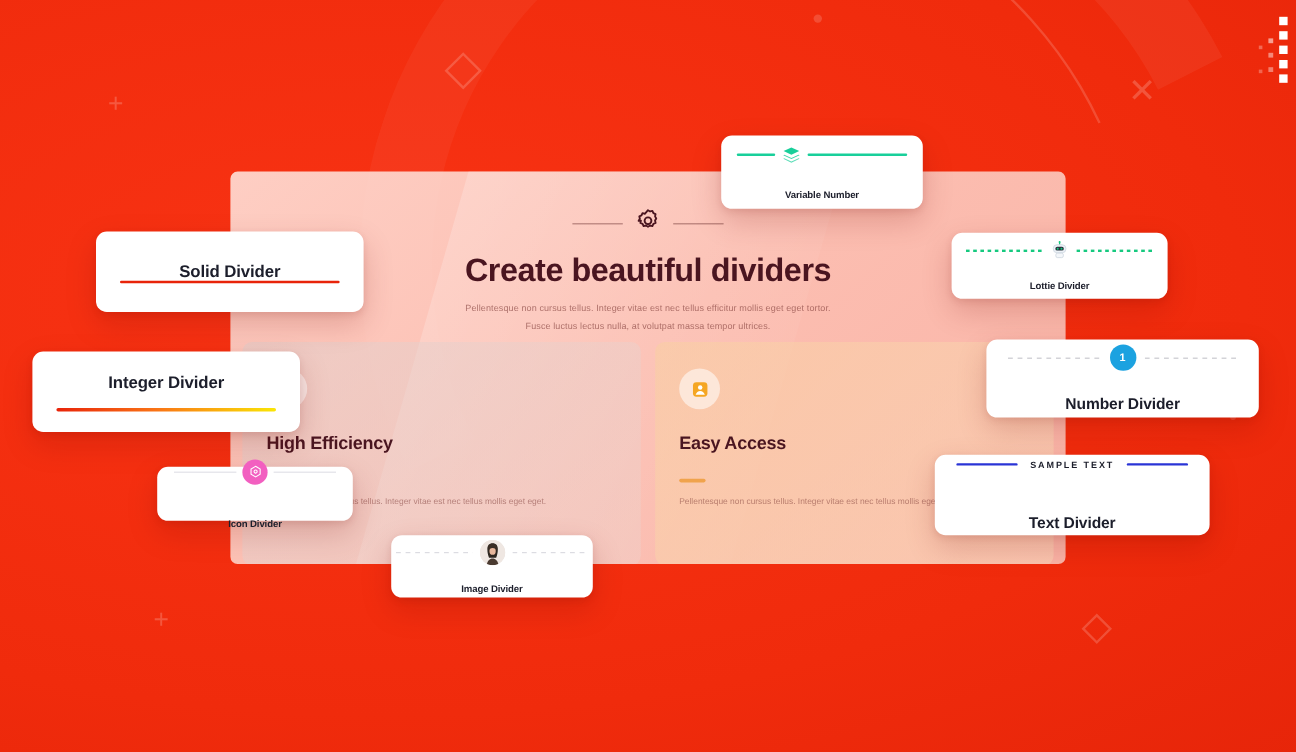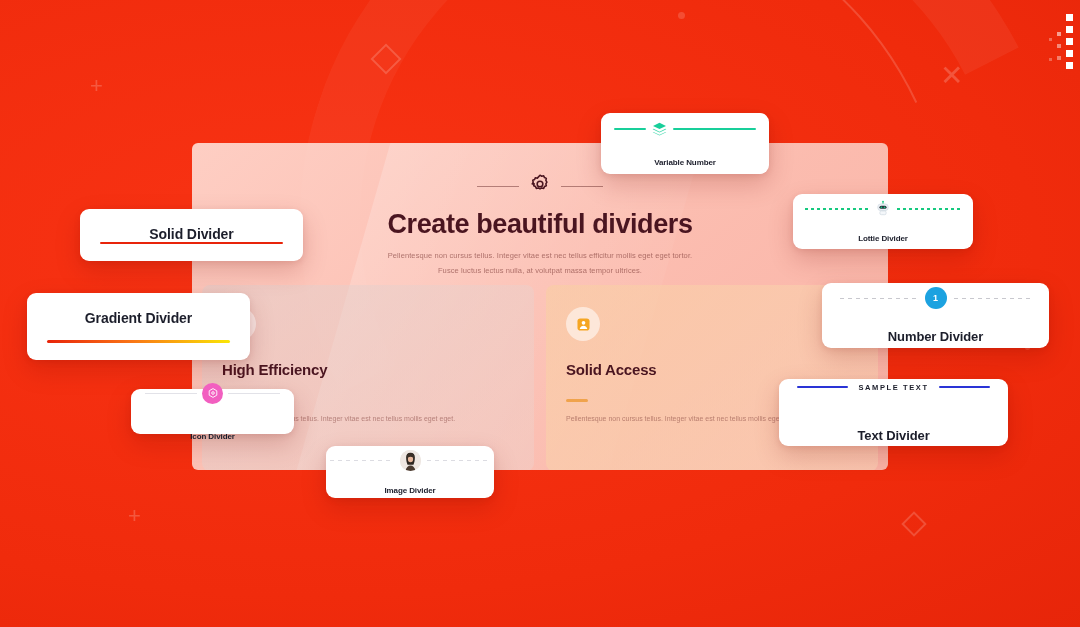--- a/index.html
+++ b/index.html
@@ -205,23 +205,22 @@
 
   .line-row {
     display: flex;
     align-items: center;
     justify-content: center;
   }
 
   
   #card-solid {
     left: 80px; top: 193px;
-    width: 223px; height: 52px;
+    width: 223px; height: 67px;
     padding: 0 20px;
-    margin-top: 16px;
   }
   #card-solid .rule {
     height: 2px;
     background: #E8240A;
     border-radius: 2px;
   }
 
   
   #card-gradient {
     left: 27px; top: 293px;
@@ -413,35 +412,35 @@
 
 
       <div class="feature f-peach">
         <div class="f-icon">
           <svg width="17" height="17" viewBox="0 0 24 24">
             <rect x="3.5" y="3.5" width="17" height="17" rx="4" fill="#F5A623"></rect>
             <circle cx="12" cy="9.7" r="2.6" fill="#fff"></circle>
             <path d="M6.6 18.4c.9-3 2.9-4.5 5.4-4.5s4.5 1.5 5.4 4.5z" fill="#fff"></path>
           </svg>
         </div>
-        <div class="f-title">Solid Access</div>
+        <div class="f-title">Easy Access</div>
         <div class="f-rule" style="background:#F0A34C;"></div>
         <div class="f-text">Pellentesque non cursus tellus. Integer vitae est nec tellus mollis eget eget.</div>
       </div>
 
     </div>
   </div>
 
   <div class="card" id="card-solid">
     <div class="card-label label-lg">Solid Divider</div>
     <div class="rule"></div>
   </div>
 
   <div class="card" id="card-gradient">
-    <div class="card-label label-lg">Gradient Divider</div>
+    <div class="card-label label-lg">Integer Divider</div>
     <div class="rule"></div>
   </div>
 
   <div class="card" id="card-variable">
     <div class="line-row" style="gap:5px;">
       <span class="seg-l"></span>
       <span style="display:flex;">
         <svg width="17" height="17" viewBox="0 0 24 24" fill="#18CF9A">
           <path d="M12 2.6l9.2 4.3-9.2 4.3-9.2-4.3z"></path>
           <path d="M3.6 11.1l8.4 3.9 8.4-3.9 1.2.6-9.6 4.5-9.6-4.5z" opacity=".85"></path>

